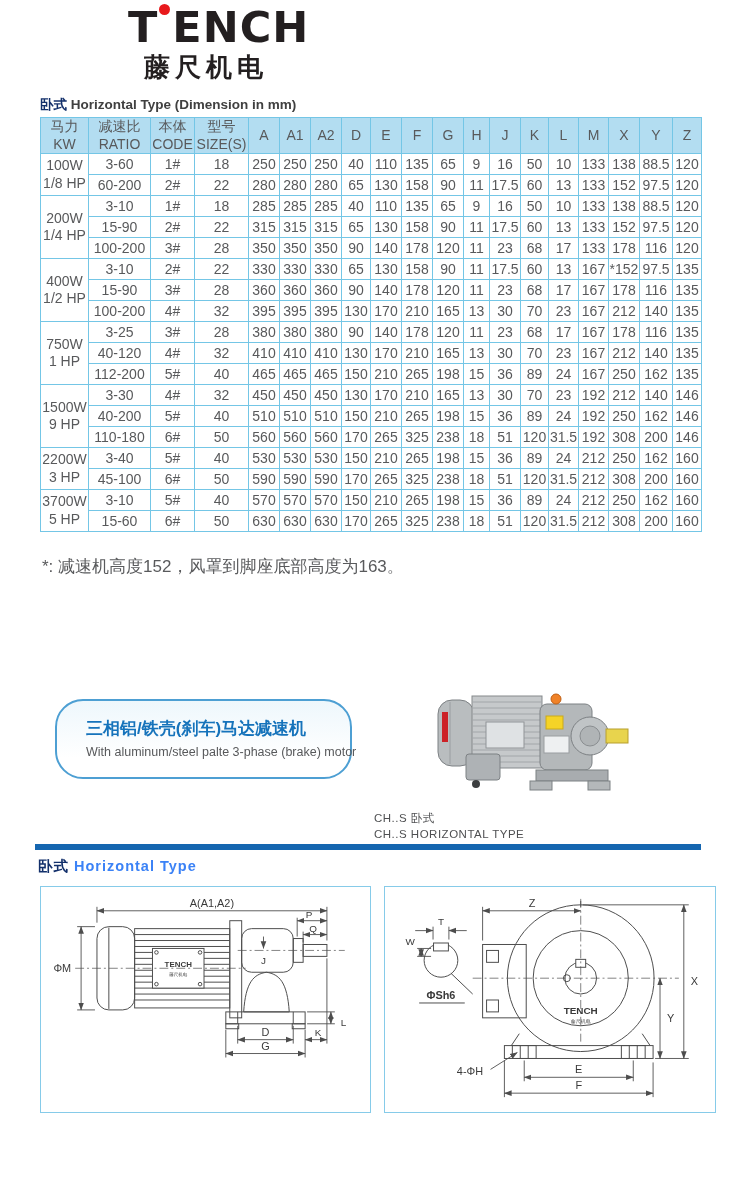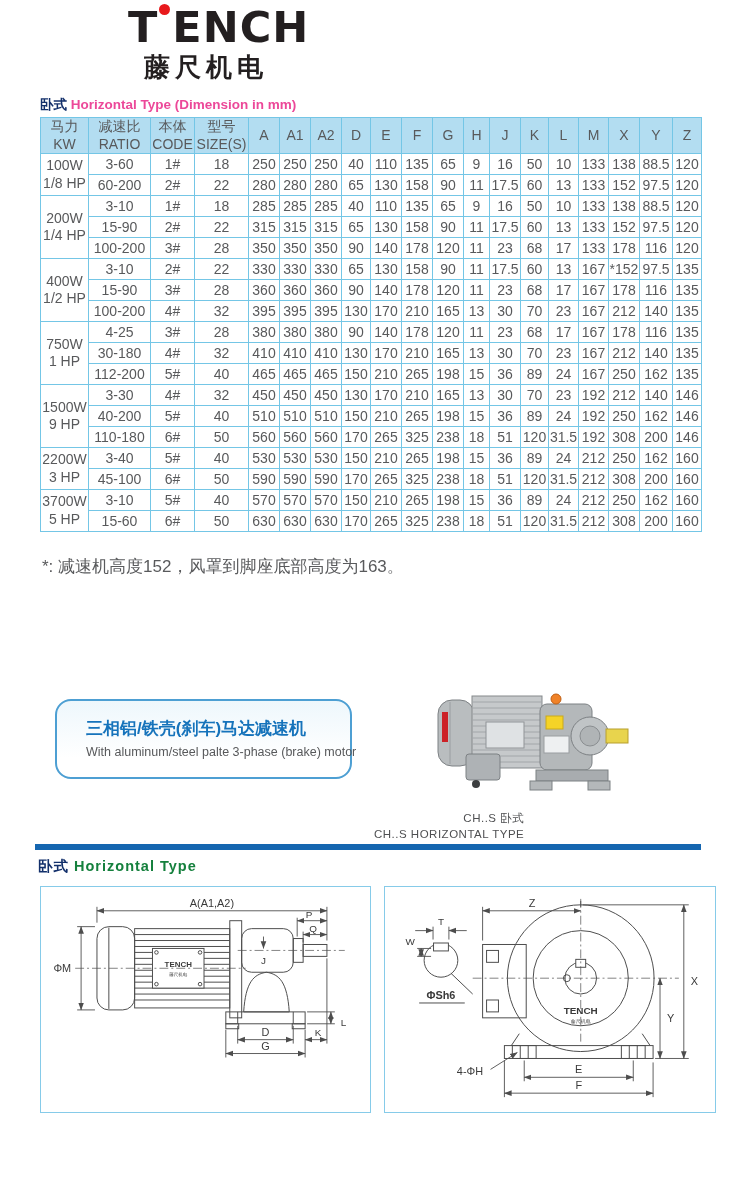--- a/index.html
+++ b/index.html
@@ -9,41 +9,41 @@
 
   
   .brand { position:absolute; left:128px; top:4px; color:#231f20; }
   .logo-line { font-weight:bold; font-size:43px; letter-spacing:1px; font-family:"DejaVu Sans",sans-serif; line-height:1.05; }
   .logo-dot { display:inline-block; width:11px; height:11px; border-radius:50%; background:#e8191c; vertical-align:27px; margin:0 2px 0 1px; }
   .logo-cn { font-size:26px; font-weight:bold; letter-spacing:5px; margin:0 0 0 16px; }
 
   
   .sec-title { position:absolute; left:40px; top:96px; font-size:13.5px; font-weight:bold; }
   .sec-title .cn { color:#13306b; }
-  .sec-title .en { color:#ec4899; }
+  .sec-title .en { color:#404040; }
   .sec-title2 { position:absolute; left:38px; top:857px; font-size:14.5px; font-weight:bold; letter-spacing:1px; }
   .sec-title2 .cn { color:#13306b; }
-  .sec-title2 .en { color:#15803d; }
+  .sec-title2 .en { color:#3b82f6; }
 
   
   .dim-table { position:absolute; left:40px; top:117px; width:661px; border-collapse:collapse; table-layout:fixed; font-size:14px; color:#58595b; }
   .dim-table th, .dim-table td { border:1px solid #74c6e6; text-align:center; vertical-align:middle; padding:0; overflow:hidden; }
   .dim-table th { background:#b3ddf1; font-weight:normal; height:36px; line-height:1.25; }
   .dim-table td { height:21px; }
   .dim-table td div, .dim-table th div { line-height:1.25; }
 
   .footnote { position:absolute; left:42px; top:555px; font-size:17px; color:#595a5c; }
 
   
-  .banner { position:absolute; left:55px; top:699px; width:297px; height:80px; border:2px solid #4d9fd3; border-radius:16px; background:linear-gradient(180deg,#eef7fc 0%,#ffffff 75%); }
+  .banner { position:absolute; left:55px; top:699px; width:297px; height:80px; border:2px solid #4d9fd3; border-radius:28px; background:linear-gradient(180deg,#eef7fc 0%,#ffffff 75%); }
   .banner-cn { margin:16px 0 5px 29px; font-size:17px; font-weight:bold; color:#1673bb; white-space:nowrap; }
   .banner-en { margin-left:29px; font-size:12.5px; color:#58595b; white-space:nowrap;text-align:center; }
 
   .motor-photo { position:absolute; left:430px; top:682px; width:205px; height:124px; }
-  .photo-caption { position:absolute; left:374px; top:811px; font-size:11.5px; color:#4f5052; line-height:1.35; letter-spacing:0.5px;text-align:right; }
+  .photo-caption { position:absolute; left:374px; top:811px; font-size:11.5px; color:#4f5052; line-height:1.35; letter-spacing:0.5px; }
 
   .divider { position:absolute; left:35px; top:844px; width:666px; height:6px; background:#1566b0; }
 
   
   .diagram-box { position:absolute; top:886px; height:227px; border:1px solid #86cbe9; background:#fff; }
   .diagram-box.left  { left:40px;  width:331px; }
   .diagram-box.right { left:384px; width:332px; }
   .diagram-box svg { display:block; width:100%; height:100%; }
   svg text { font-family:"Liberation Sans","DejaVu Sans",sans-serif; fill:#3a3a3a; }
 </style>
@@ -290,41 +290,41 @@
           <td>167</td>
           <td>212</td>
           <td>140</td>
           <td>135</td>
         </tr>
         <tr>
           <td rowspan="3">
             <div>750W</div>
             <div>1 HP</div>
           </td>
-          <td>4-25</td>
+          <td>3-25</td>
           <td>3#</td>
           <td>28</td>
           <td>380</td>
           <td>380</td>
           <td>380</td>
           <td>90</td>
           <td>140</td>
           <td>178</td>
           <td>120</td>
           <td>11</td>
           <td>23</td>
           <td>68</td>
           <td>17</td>
           <td>167</td>
           <td>178</td>
           <td>116</td>
           <td>135</td>
         </tr>
         <tr>
-          <td>30-180</td>
+          <td>40-120</td>
           <td>4#</td>
           <td>32</td>
           <td>410</td>
           <td>410</td>
           <td>410</td>
           <td>130</td>
           <td>170</td>
           <td>210</td>
           <td>165</td>
           <td>13</td>

